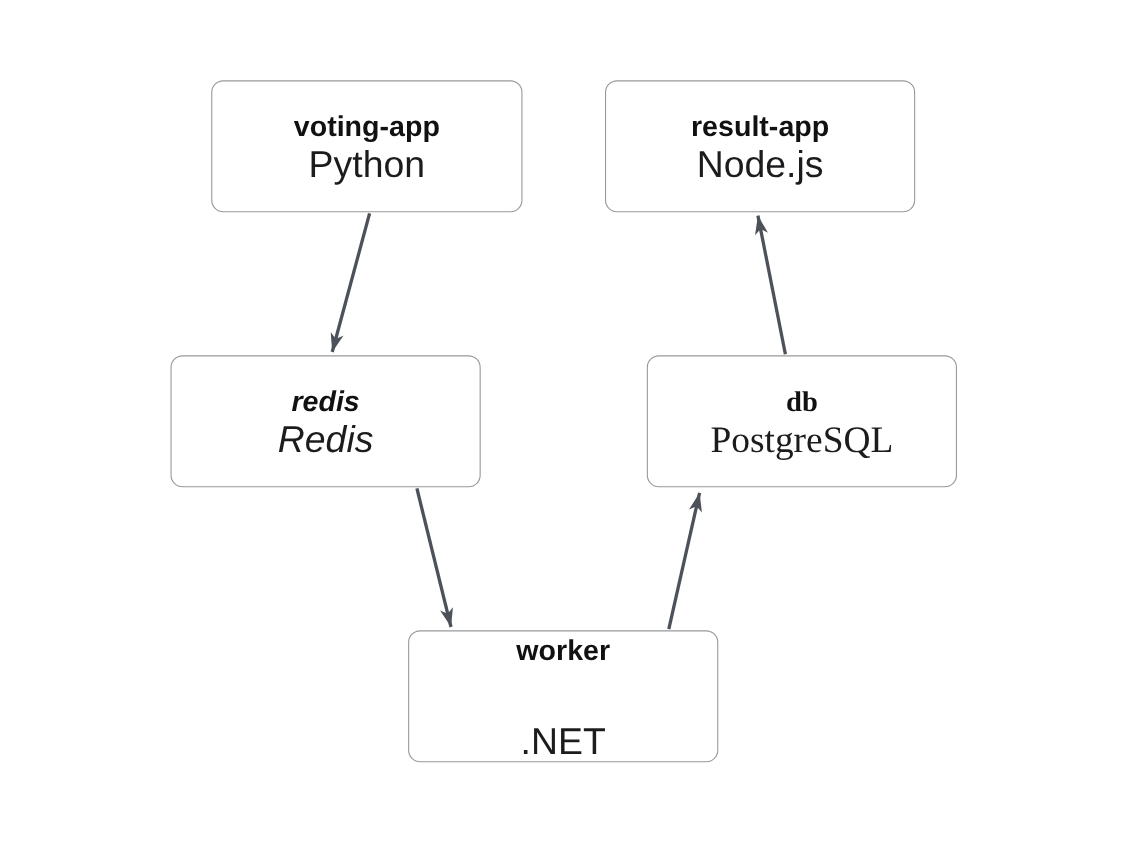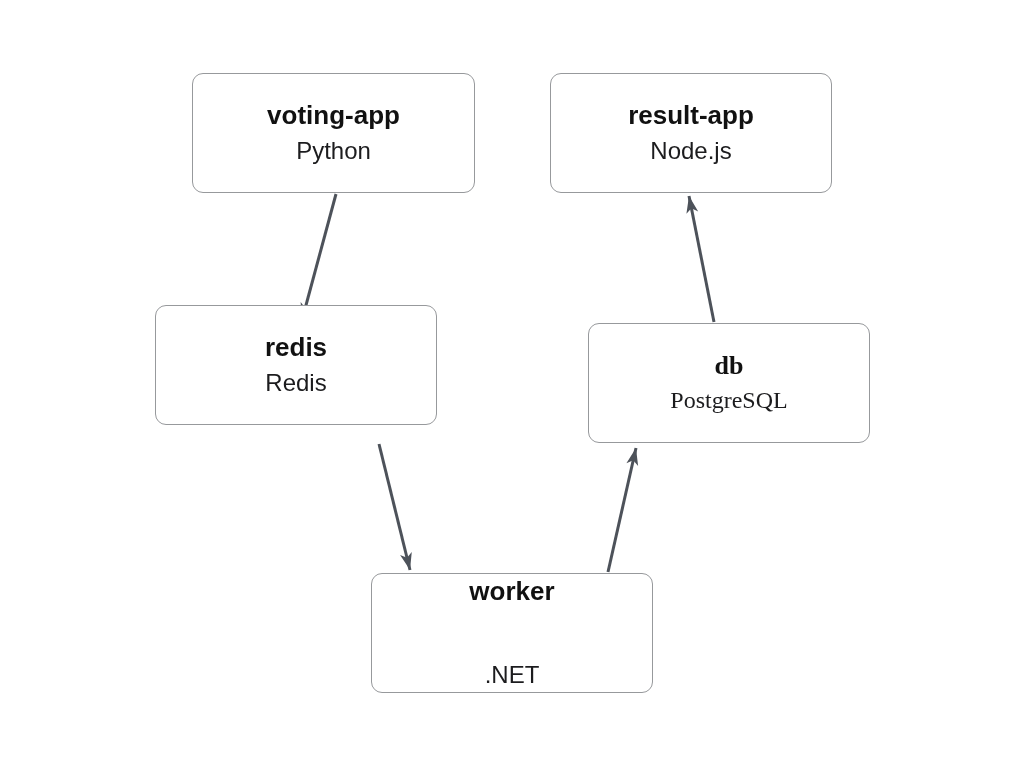--- a/index.html
+++ b/index.html
@@ -49,27 +49,27 @@
     justify-content: center;
     text-align: center;
     line-height: 35px;
   }
   .node-title {
     font-size: 26px;
     font-weight: bold;
     color: var(--title-color);
   }
   .node-subtitle {
-    font-size: 24px;
+    font-size: 34px;
     font-weight: normal;
     color: var(--subtitle-color);
   }
   .node-voting-app { left: 192px; top: 73px; width: 283px; }
   .node-result-app { left: 550px; top: 73px; }
-  .node-redis      { left: 155px; top: 305px; }
+  .node-redis      { left: 155px; top: 323px; font-style: italic; }
   .node-db         { left: 588px; top: 323px; font-family: Liberation Serif, serif; }
   .node-worker     { left: 371px; top: 573px; justify-content: space-between; }
 </style>
 </head>
 <body>
 
 <div class="canvas">
 
   <svg class="edges-layer" width="1024" height="768" viewBox="0 0 1024 768" xmlns="http://www.w3.org/2000/svg">
     <defs>

